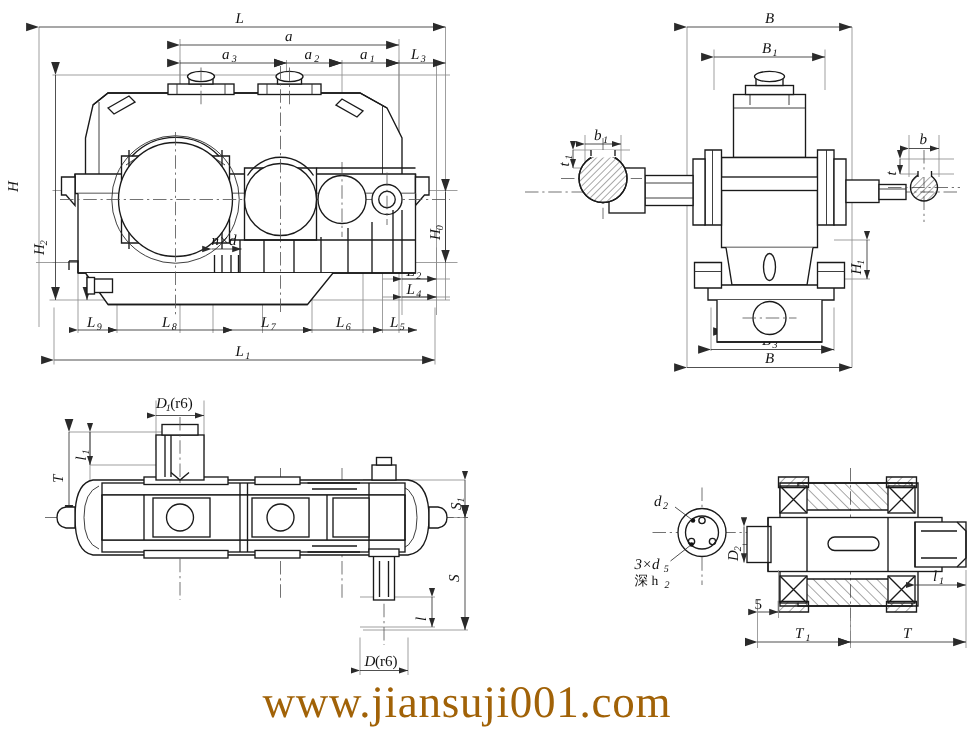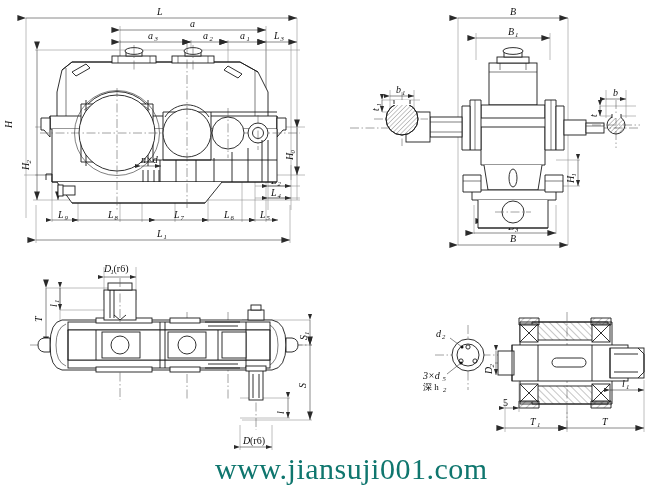--- a/index.html
+++ b/index.html
@@ -716,16 +716,16 @@
       <text class="sub" x="537" y="427">1</text>
     </g>
     <g class="dim">
       <line x1="567" y1="428" x2="644" y2="428" marker-start="url(#ar)" marker-end="url(#ar)"></line>
     </g>
     <text x="602" y="425">T</text>
   </g>
 </svg>
 
 <div class="wm">
-  <div class="wm-text" style="color: #0f766e; margin-left: 40px;">www.jiansuji001.com</div>
+  <div class="wm-text" style="color: #a16207;">www.jiansuji001.com</div>
 </div>
 
 </div>
 
 </body></html>

